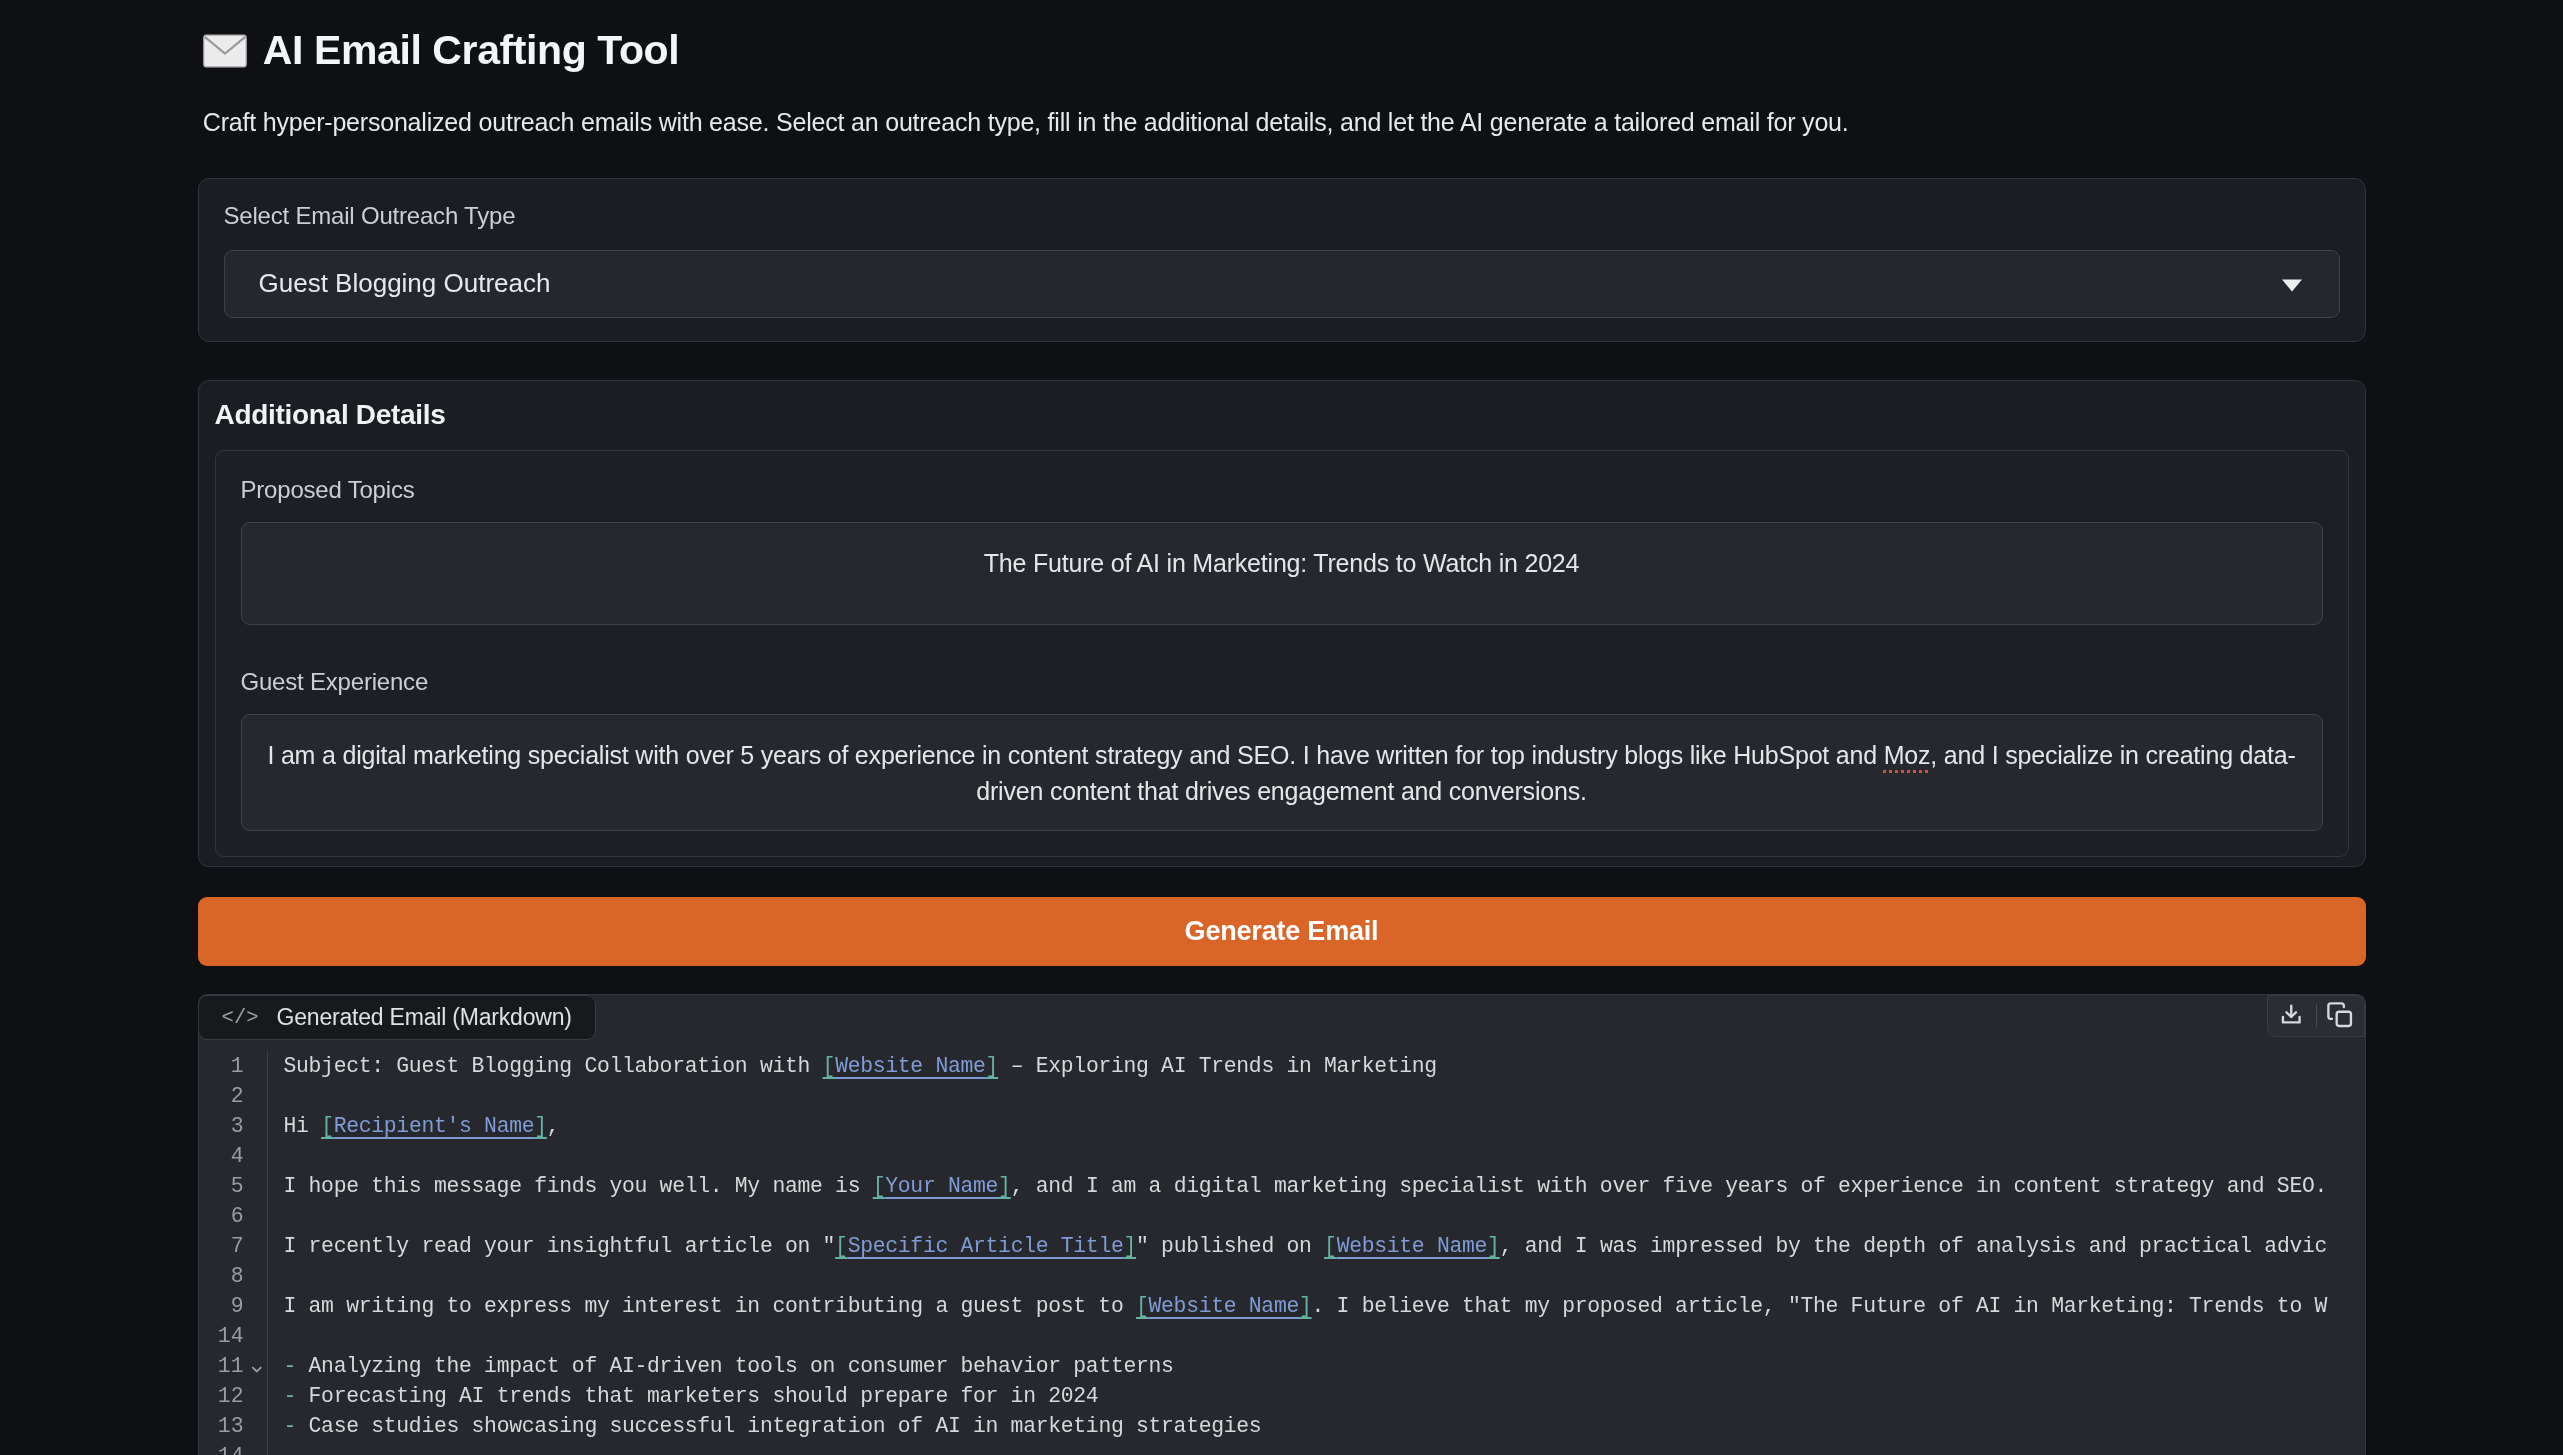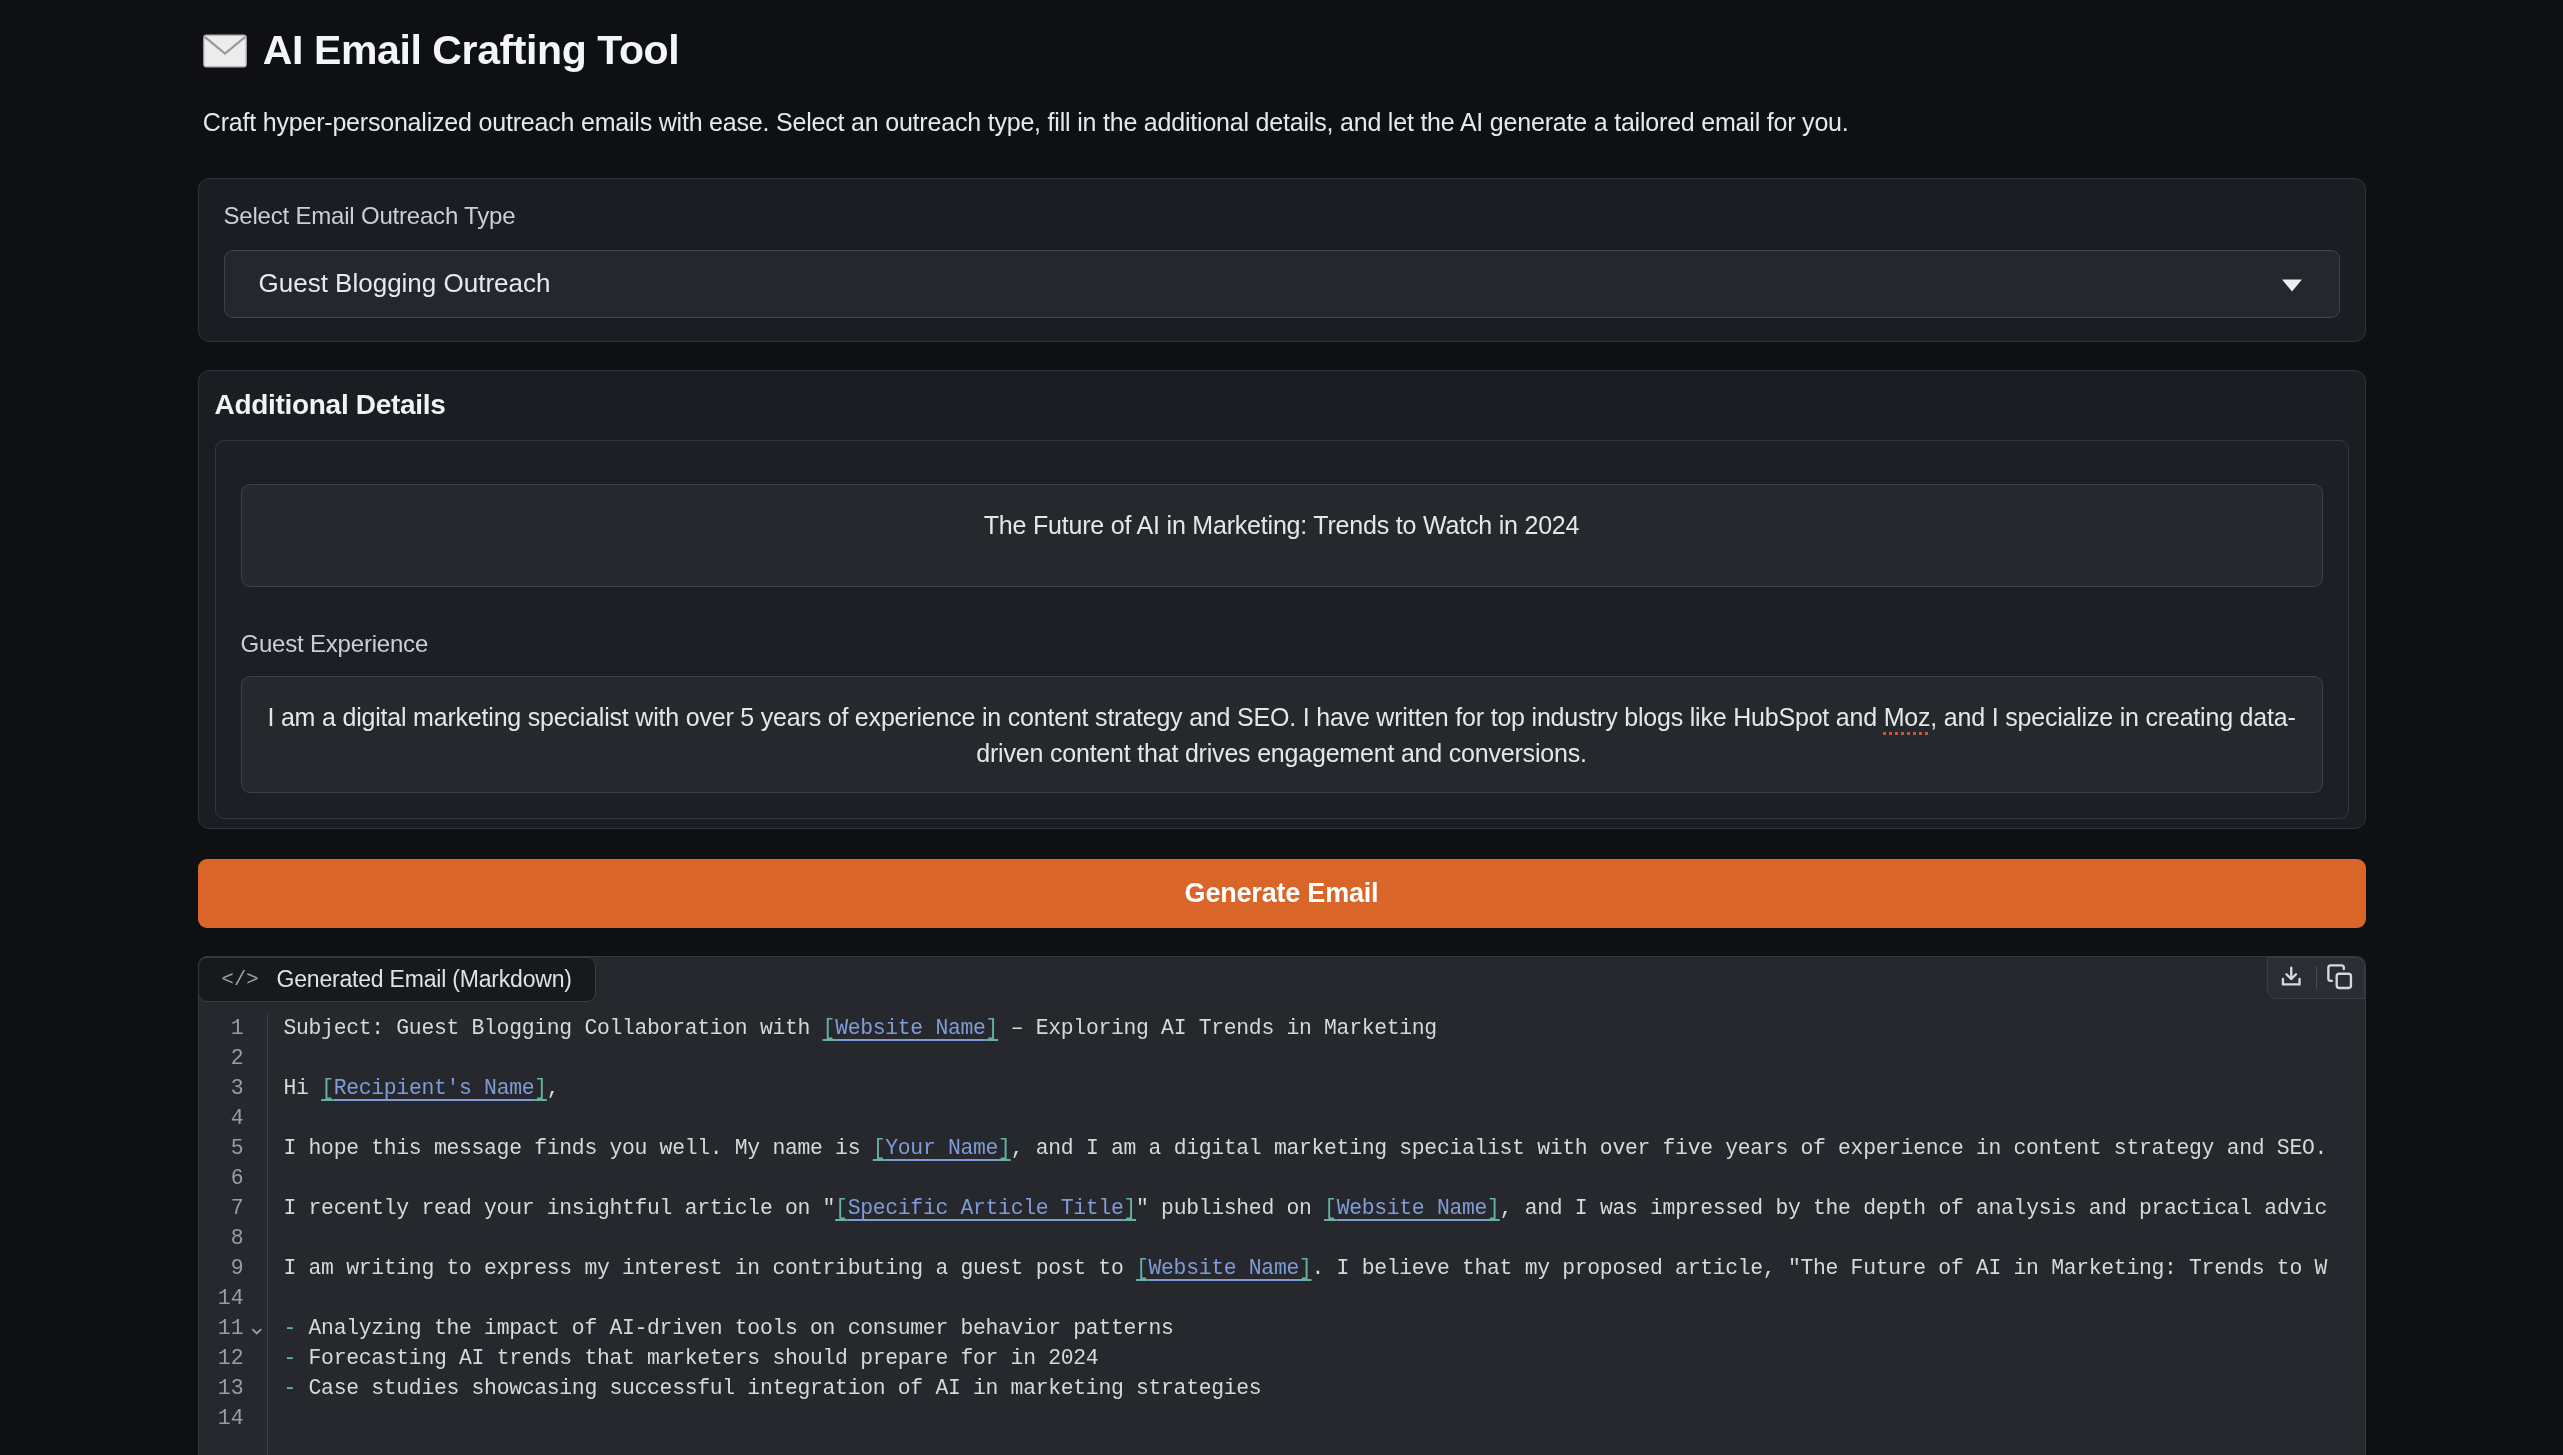--- a/index.html
+++ b/index.html
@@ -13,21 +13,21 @@
   .page { width: 2168px; margin: 0 auto; padding-top: 27px; }
 
   
   .title-row { display: flex; align-items: center; gap: 16px; padding-left: 5.3px; }
   .app-title { font-size: 41px; font-weight: bold; color: #f4f5f7; margin: 0; letter-spacing: -0.4px; }
   .subtitle { margin: 34px 0 0 5.3px; font-size: 25px; color: #e6e8eb; letter-spacing: -0.2px; }
 
   
   .panel { background: #1b1d23; border: 0.9px solid #30333b; border-radius: 11px; }
   .panel-outreach { margin-top: 41px; padding: 23px 25px; }
-  .panel-details  { margin-top: 28px; padding: 18px 16px 9px 16px; }
+  .panel-details  { margin-top: 38px; padding: 18px 16px 9px 16px; }
 
   .field-label { font-size: 24px; color: #ccced4; letter-spacing: -0.2px; }
 
   .dropdown {
     margin-top: 19.6px; height: 68px; background: #25272e;
     border: 0.9px solid #3e424b; border-radius: 9px;
     display: flex; align-items: center; padding: 0 34px;
     font-size: 26px; color: #e7e9ec; position: relative; cursor: pointer;
   }
   .dd-arrow {
@@ -132,20 +132,21 @@
     <div class="field-label">Select Email Outreach Type</div>
     <div class="dropdown">
       <span>Guest Blogging Outreach</span>
       <span class="dd-arrow"></span>
     </div>
   </section>
 
   <section class="panel panel-details">
     <h2 class="section-heading">Additional Details</h2>
     <div class="inner-panel">
+      <div class="field-label">Proposed Topics</div>
       <div class="textbox textbox-topics">
         <span>The Future of AI in Marketing: Trends to Watch in 2024</span>
       </div>
       <div class="field-label label-exp">Guest Experience</div>
       <div class="textbox textbox-exp">
         <span>I am a digital marketing specialist with over 5 years of experience in content strategy and SEO. I have written for top industry blogs like HubSpot and </span><span class="misspell">Moz</span><span>, and I specialize in creating data-driven content that drives engagement and conversions.</span>
       </div>
     </div>
   </section>
 

